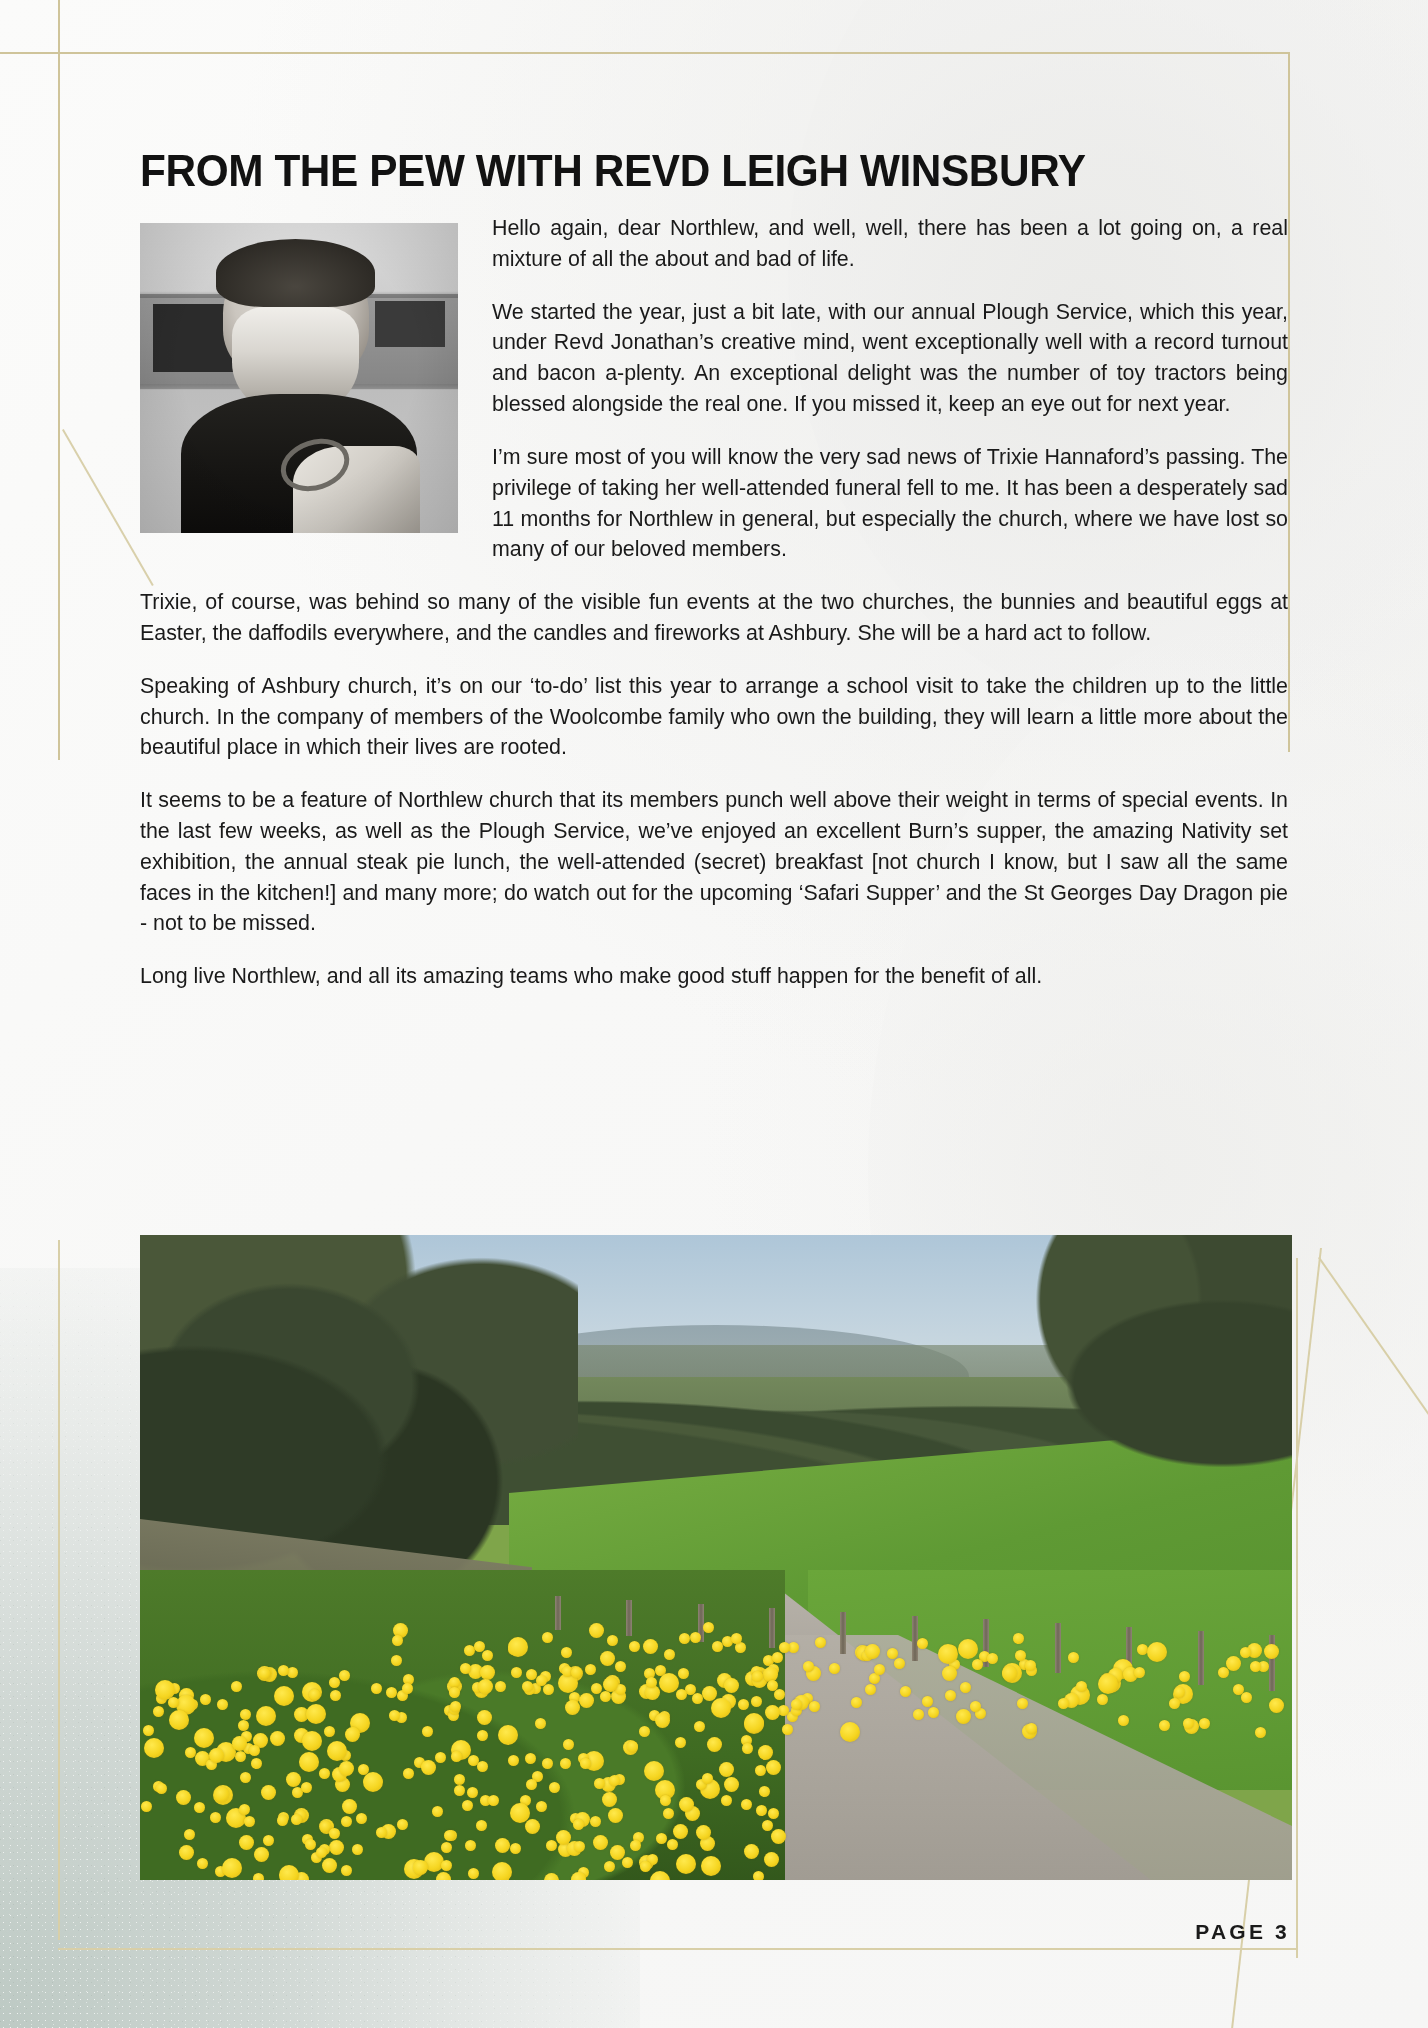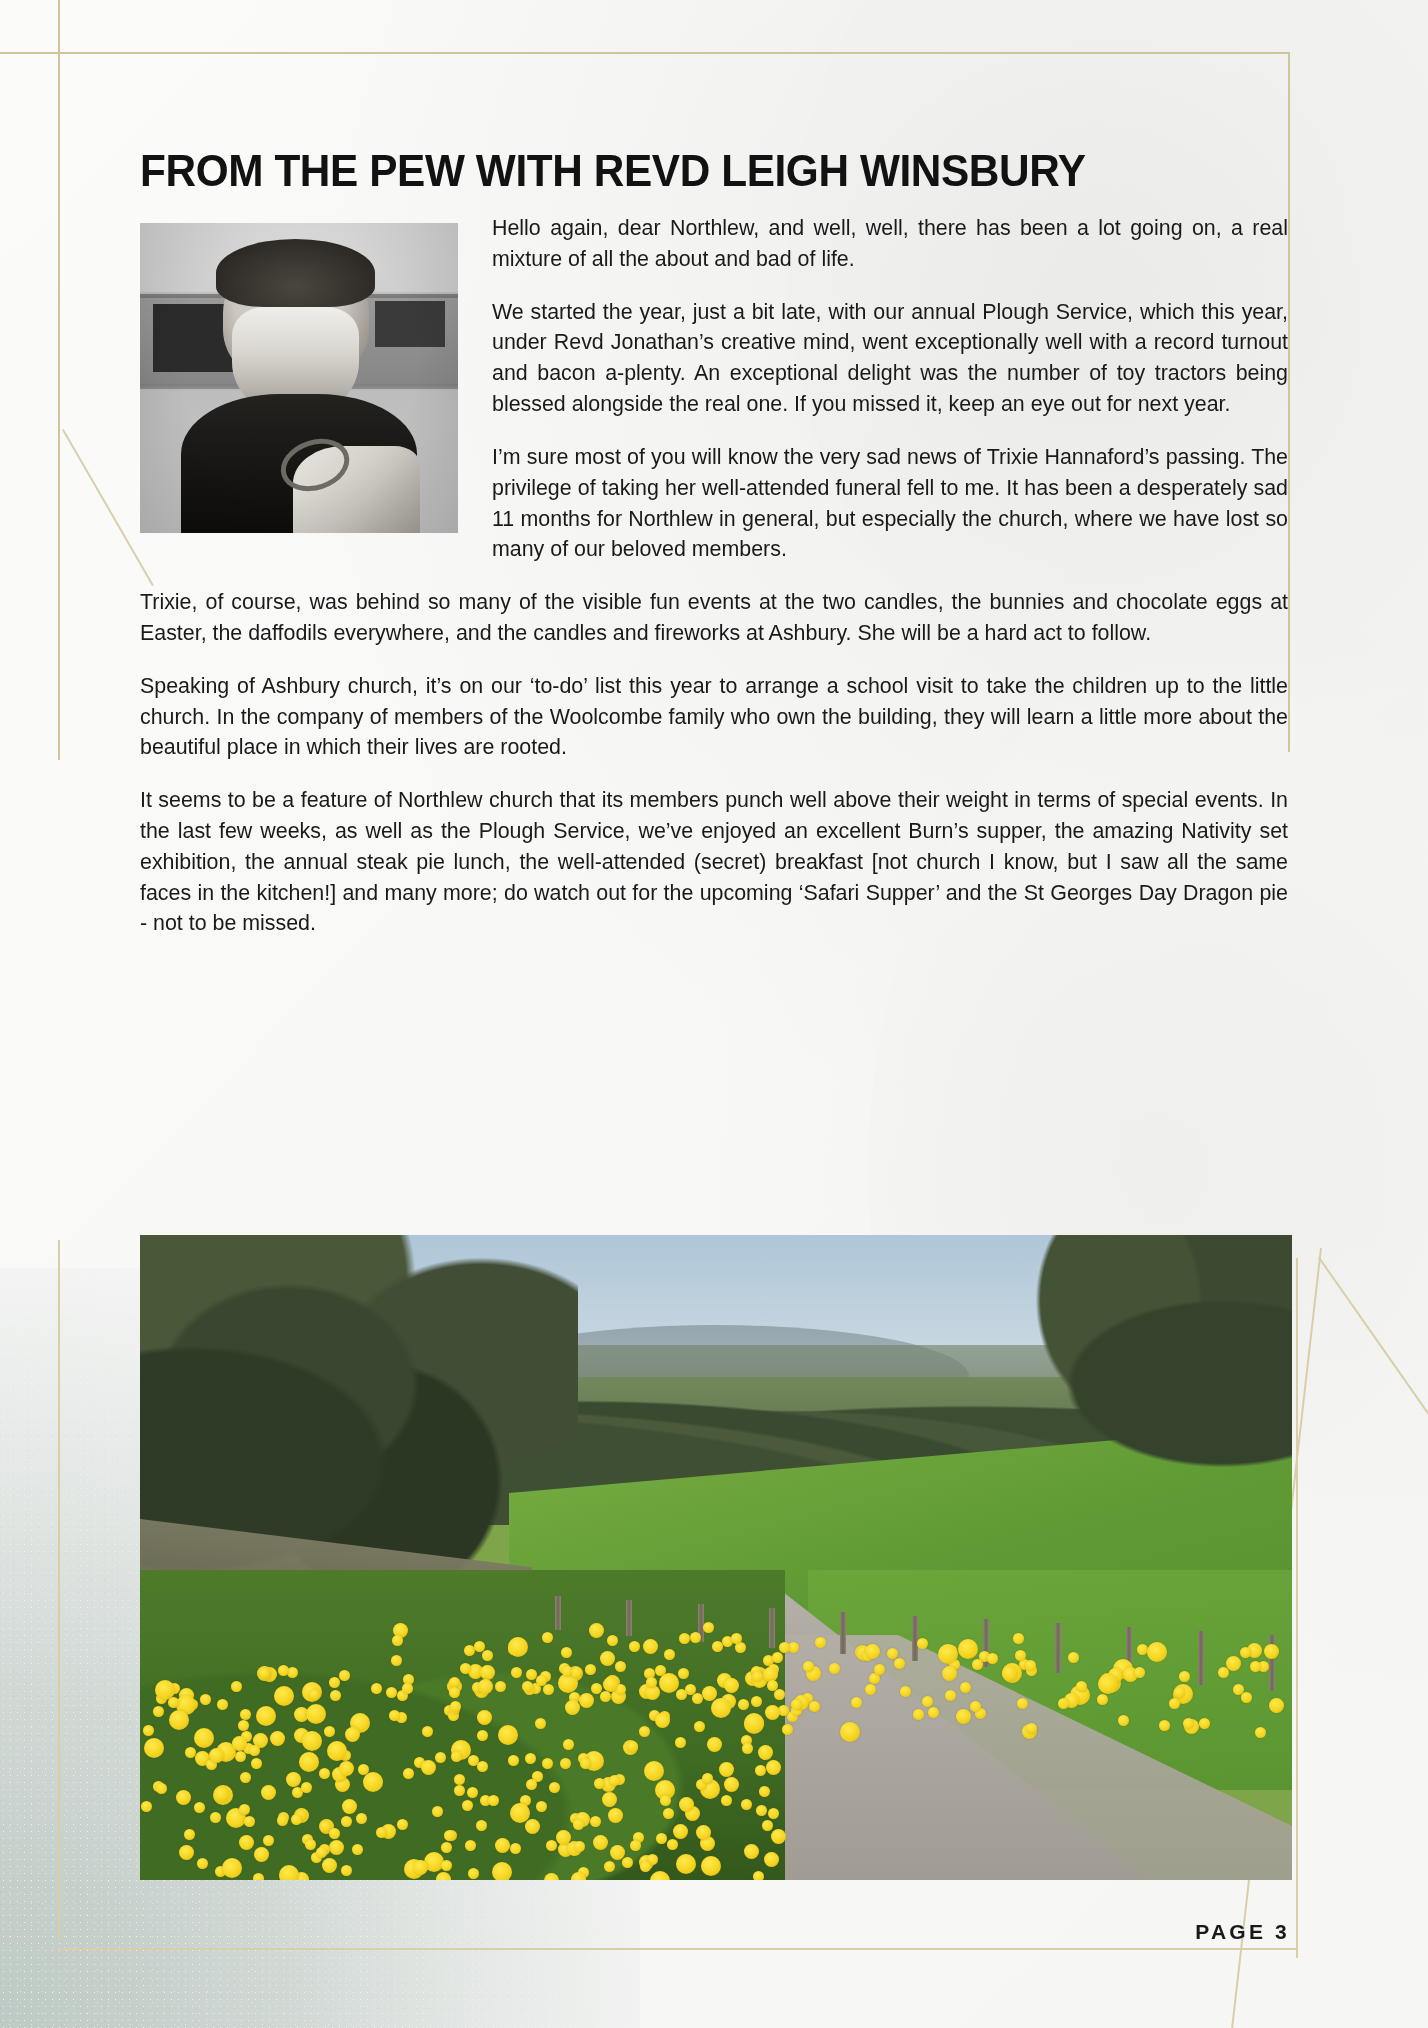--- a/index.html
+++ b/index.html
@@ -335,23 +335,24 @@
         <span class="pt-beard"></span>
         <span class="pt-body"></span>
         <span class="pt-arm"></span>
         <span class="pt-ring"></span>
         <span class="pt-vign"></span>
       </figure>
 
       <p>Hello again, dear Northlew, and well, well, there has been a lot going on, a real mixture of all the about and bad of life.</p>
       <p>We started the year, just a bit late, with our annual Plough Service, which this year, under Revd Jonathan’s creative mind, went exceptionally well with a record turnout and bacon a-plenty. An exceptional delight was the number of toy tractors being blessed alongside the real one. If you missed it, keep an eye out for next year.</p>
       <p>I’m sure most of you will know the very sad news of Trixie Hannaford’s passing. The privilege of taking her well-attended funeral fell to me. It has been a desperately sad 11 months for Northlew in general, but especially the church, where we have lost so many of our beloved members.</p>
-      <p>Trixie, of course, was behind so many of the visible fun events at the two candles, the bunnies and chocolate eggs at Easter, the daffodils everywhere, and the candles and fireworks at Ashbury. She will be a hard act to follow.</p>
+      <p>Trixie, of course, was behind so many of the visible fun events at the two churches, the bunnies and beautiful eggs at Easter, the daffodils everywhere, and the candles and fireworks at Ashbury. She will be a hard act to follow.</p>
       <p>Speaking of Ashbury church, it’s on our ‘to-do’ list this year to arrange a school visit to take the children up to the little church. In the company of members of the Woolcombe family who own the building, they will learn a little more about the beautiful place in which their lives are rooted.</p>
       <p>It seems to be a feature of Northlew church that its members punch well above their weight in terms of special events. In the last few weeks, as well as the Plough Service, we’ve enjoyed an excellent Burn’s supper, the amazing Nativity set exhibition, the annual steak pie lunch, the well-attended (secret) breakfast [not church I know, but I saw all the same faces in the kitchen!] and many more; do watch out for the upcoming ‘Safari Supper’ and the St Georges Day Dragon pie - not to be missed.</p>
+      <p>Long live Northlew, and all its amazing teams who make good stuff happen for the benefit of all.</p>
     </div>
 
     <figure class="landscape">
       <span class="ls-sky"></span>
       <span class="ls-far-hill"></span>
       <span class="ls-treeline"></span>
       <span class="ls-field"></span>
       <span class="ls-field2"></span>
       <span class="ls-trees-left"></span>
       <span class="ls-trees-right"></span>

